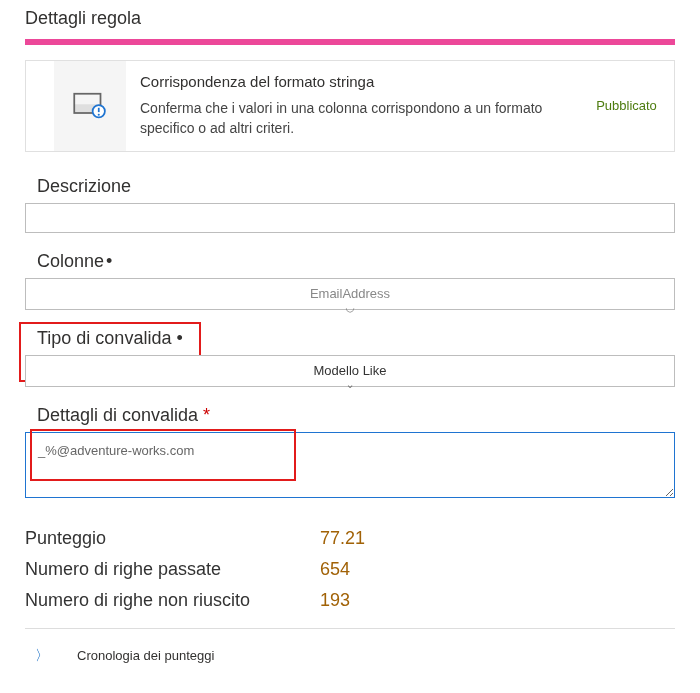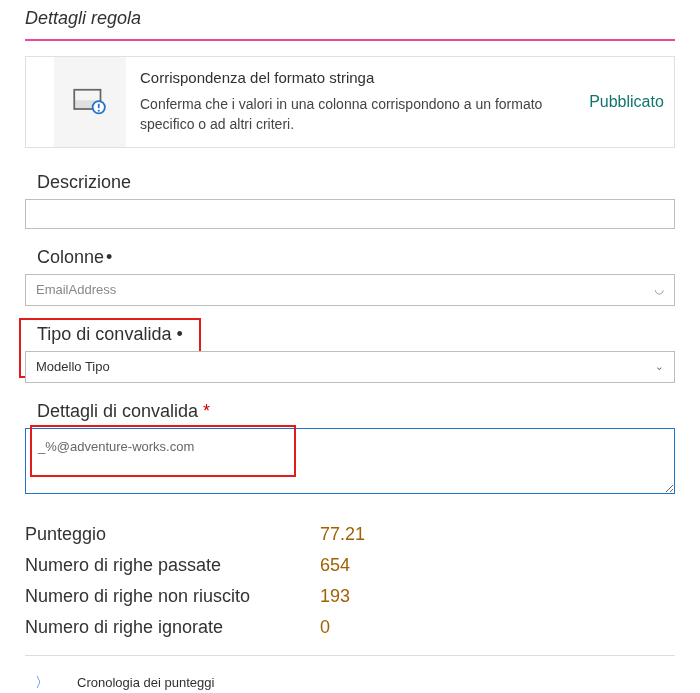--- a/index.html
+++ b/index.html
@@ -9,23 +9,22 @@
     font-family: "Segoe UI", Arial, sans-serif;
     font-size: 13px;
     color: #323130;
     width: 700px;
     background: #fff;
   }
   .page-title {
     font-size: 18px;
     font-weight: 400;
     padding: 8px 0 10px 0;
-    border-bottom: 2px solid #ec4899;
+    border-bottom: 6px solid #ec4899;
     margin-bottom: 15px;
-    font-style: italic;
   }
   .rule-card {
     border: 1px solid #e0e0e0;
     display: flex;
     align-items: stretch;
     margin-bottom: 24px;
     padding-left: 28px;
   }
   .rule-card .icon-box {
     width: 72px;
@@ -46,39 +45,40 @@
   .rule-card .body .rdesc {
     font-size: 14px;
     color: #444;
     line-height: 1.45;
   }
   .rule-card .status-col {
     width: 95px;
     display: flex;
     align-items: center;
     justify-content: center;
-    font-size: 16px;
-    color: #0f766e;
+    font-size: 13px;
+    color: #4d7c0f;
   }
   .field-block { margin-bottom: 18px; position: relative; }
   .field-label {
     font-size: 18px;
     margin-bottom: 6px;
     display: block;
     margin-left: 12px;
   }
   .required-dot::after { content: "•"; padding-left: 2px; }
   .required-star::after { content: " *"; color: #c00; }
   .text-input, .select-box, .textarea-box {
     width: 100%;
     border: 1px solid #bdbdbd;
     font-family: inherit;
     font-size: 13px;
     padding: 7px 10px;
     background: #fff;
+    flex-direction: column;
   }
   .text-input { height: 30px; }
   .select-box {
     height: 32px;
     display: flex;
     align-items: center;
     justify-content: space-between;
     color: #888;
     position: relative;
     cursor: pointer;
@@ -170,21 +170,21 @@
   <div class="select-box">
     <span>EmailAddress</span>
     <span class="chev">◡</span>
   </div>
 </div>
 
 <div class="field-block">
   <div class="redbox-1"></div>
   <label class="field-label"><span>Tipo di convalida</span> •</label>
   <div class="select-box dark">
-    <span>Modello Tipo</span>
+    <span>Modello Like</span>
     <span class="chev">⌄</span>
   </div>
 </div>
 
 <div class="field-block">
   <div class="redbox-2"></div>
   <label class="field-label required-star">Dettagli di convalida</label>
   <textarea class="textarea-box" style="">_%@adventure-works.com</textarea>
 </div>
 
@@ -194,22 +194,18 @@
     <div class="value">77.21</div>
   </div>
   <div class="stat-row">
     <div class="label">Numero di righe passate</div>
     <div class="value">654</div>
   </div>
   <div class="stat-row">
     <div class="label">Numero di righe non riuscito</div>
     <div class="value">193</div>
   </div>
-  <div class="stat-row">
-    <div class="label">Numero di righe ignorate</div>
-    <div class="value">0</div>
-  </div>
 </div>
 
 <div class="history-row">
   <span class="chev-right">〉</span>
   <span>Cronologia dei punteggi</span>
 </div>
 
 </body></html>

